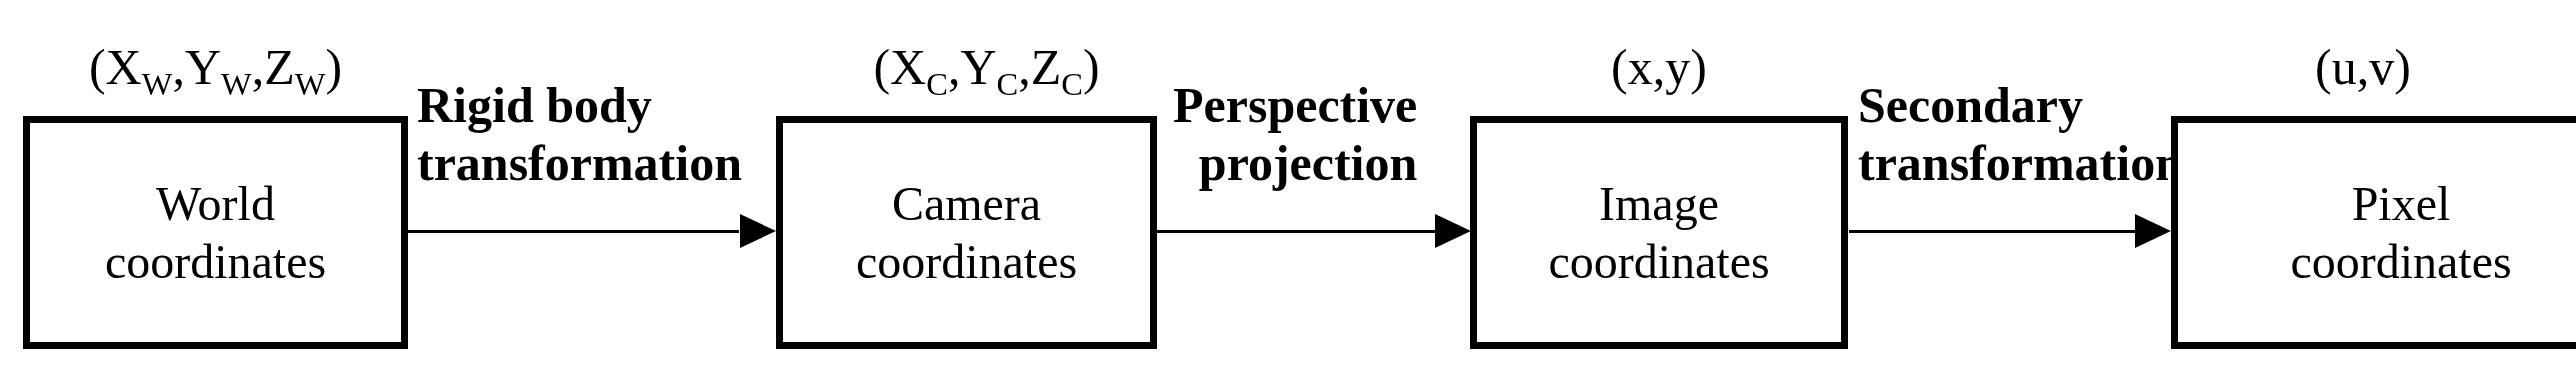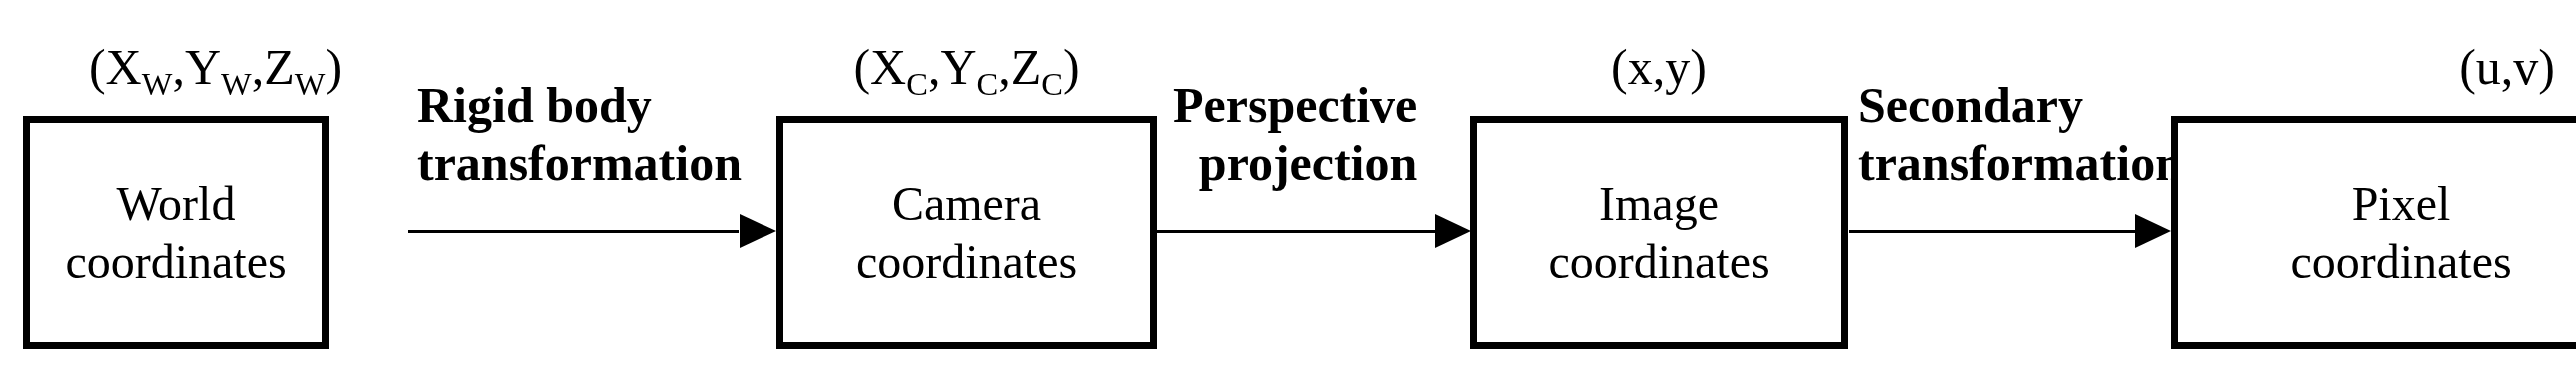--- a/index.html
+++ b/index.html
@@ -75,33 +75,33 @@
     border-bottom: 17px solid transparent;
     border-left: 36px solid #000000;
   }
 </style>
 </head>
 <body>
 
 <div class="canvas">
 
   <div class="coord-label" style="left:23px; width:385px;"><span>(X</span><sub>W</sub><span>,Y</span><sub>W</sub><span>,Z</span><sub>W</sub><span>)</span></div>
-  <div class="stage-box" style="left:23px; width:306px;">
+  <div class="stage-box" style="left:23px; width:385px;">
     <span class="line">World</span>
     <span class="line">coordinates</span>
   </div>
 
   <div class="arrow-label" style="left:417px;">
     <span class="line">Rigid body</span>
     <span class="line">transformation</span>
   </div>
   <div class="arrow-line" style="left:408px; width:331px;"></div>
   <div class="arrow-head" style="left:740px;"></div>
 
-  <div class="coord-label" style="left:776px; width:381px;text-align:center;"><span>(X</span><sub>C</sub><span>,Y</span><sub>C</sub><span>,Z</span><sub>C</sub><span>)</span></div>
+  <div class="coord-label" style="left:796px; width:381px;text-align:center;"><span>(X</span><sub>C</sub><span>,Y</span><sub>C</sub><span>,Z</span><sub>C</sub><span>)</span></div>
   <div class="stage-box" style="left:776px; width:381px;">
     <span class="line">Camera</span>
     <span class="line">coordinates</span>
   </div>
 
   <div class="arrow-label" style="left:1173px;text-align:right;">
     <span class="line">Perspective</span>
     <span class="line">projection</span>
   </div>
   <div class="arrow-line" style="left:1157px; width:278px;"></div>
@@ -113,20 +113,20 @@
     <span class="line">coordinates</span>
   </div>
 
   <div class="arrow-label" style="left:1858px;">
     <span class="line">Secondary</span>
     <span class="line">transformation</span>
   </div>
   <div class="arrow-line" style="left:1849px; width:286px;"></div>
   <div class="arrow-head" style="left:2135px;"></div>
 
-  <div class="coord-label" style="left:2171px; width:384px;text-align:right;"><span>(u,v)</span></div>
+  <div class="coord-label" style="left:2171px; width:384px;"><span>(u,v)</span></div>
   <div class="stage-box" style="left:2171px; width:460px;">
     <span class="line">Pixel</span>
     <span class="line">coordinates</span>
   </div>
 
 </div>
 
 
 </body></html>

